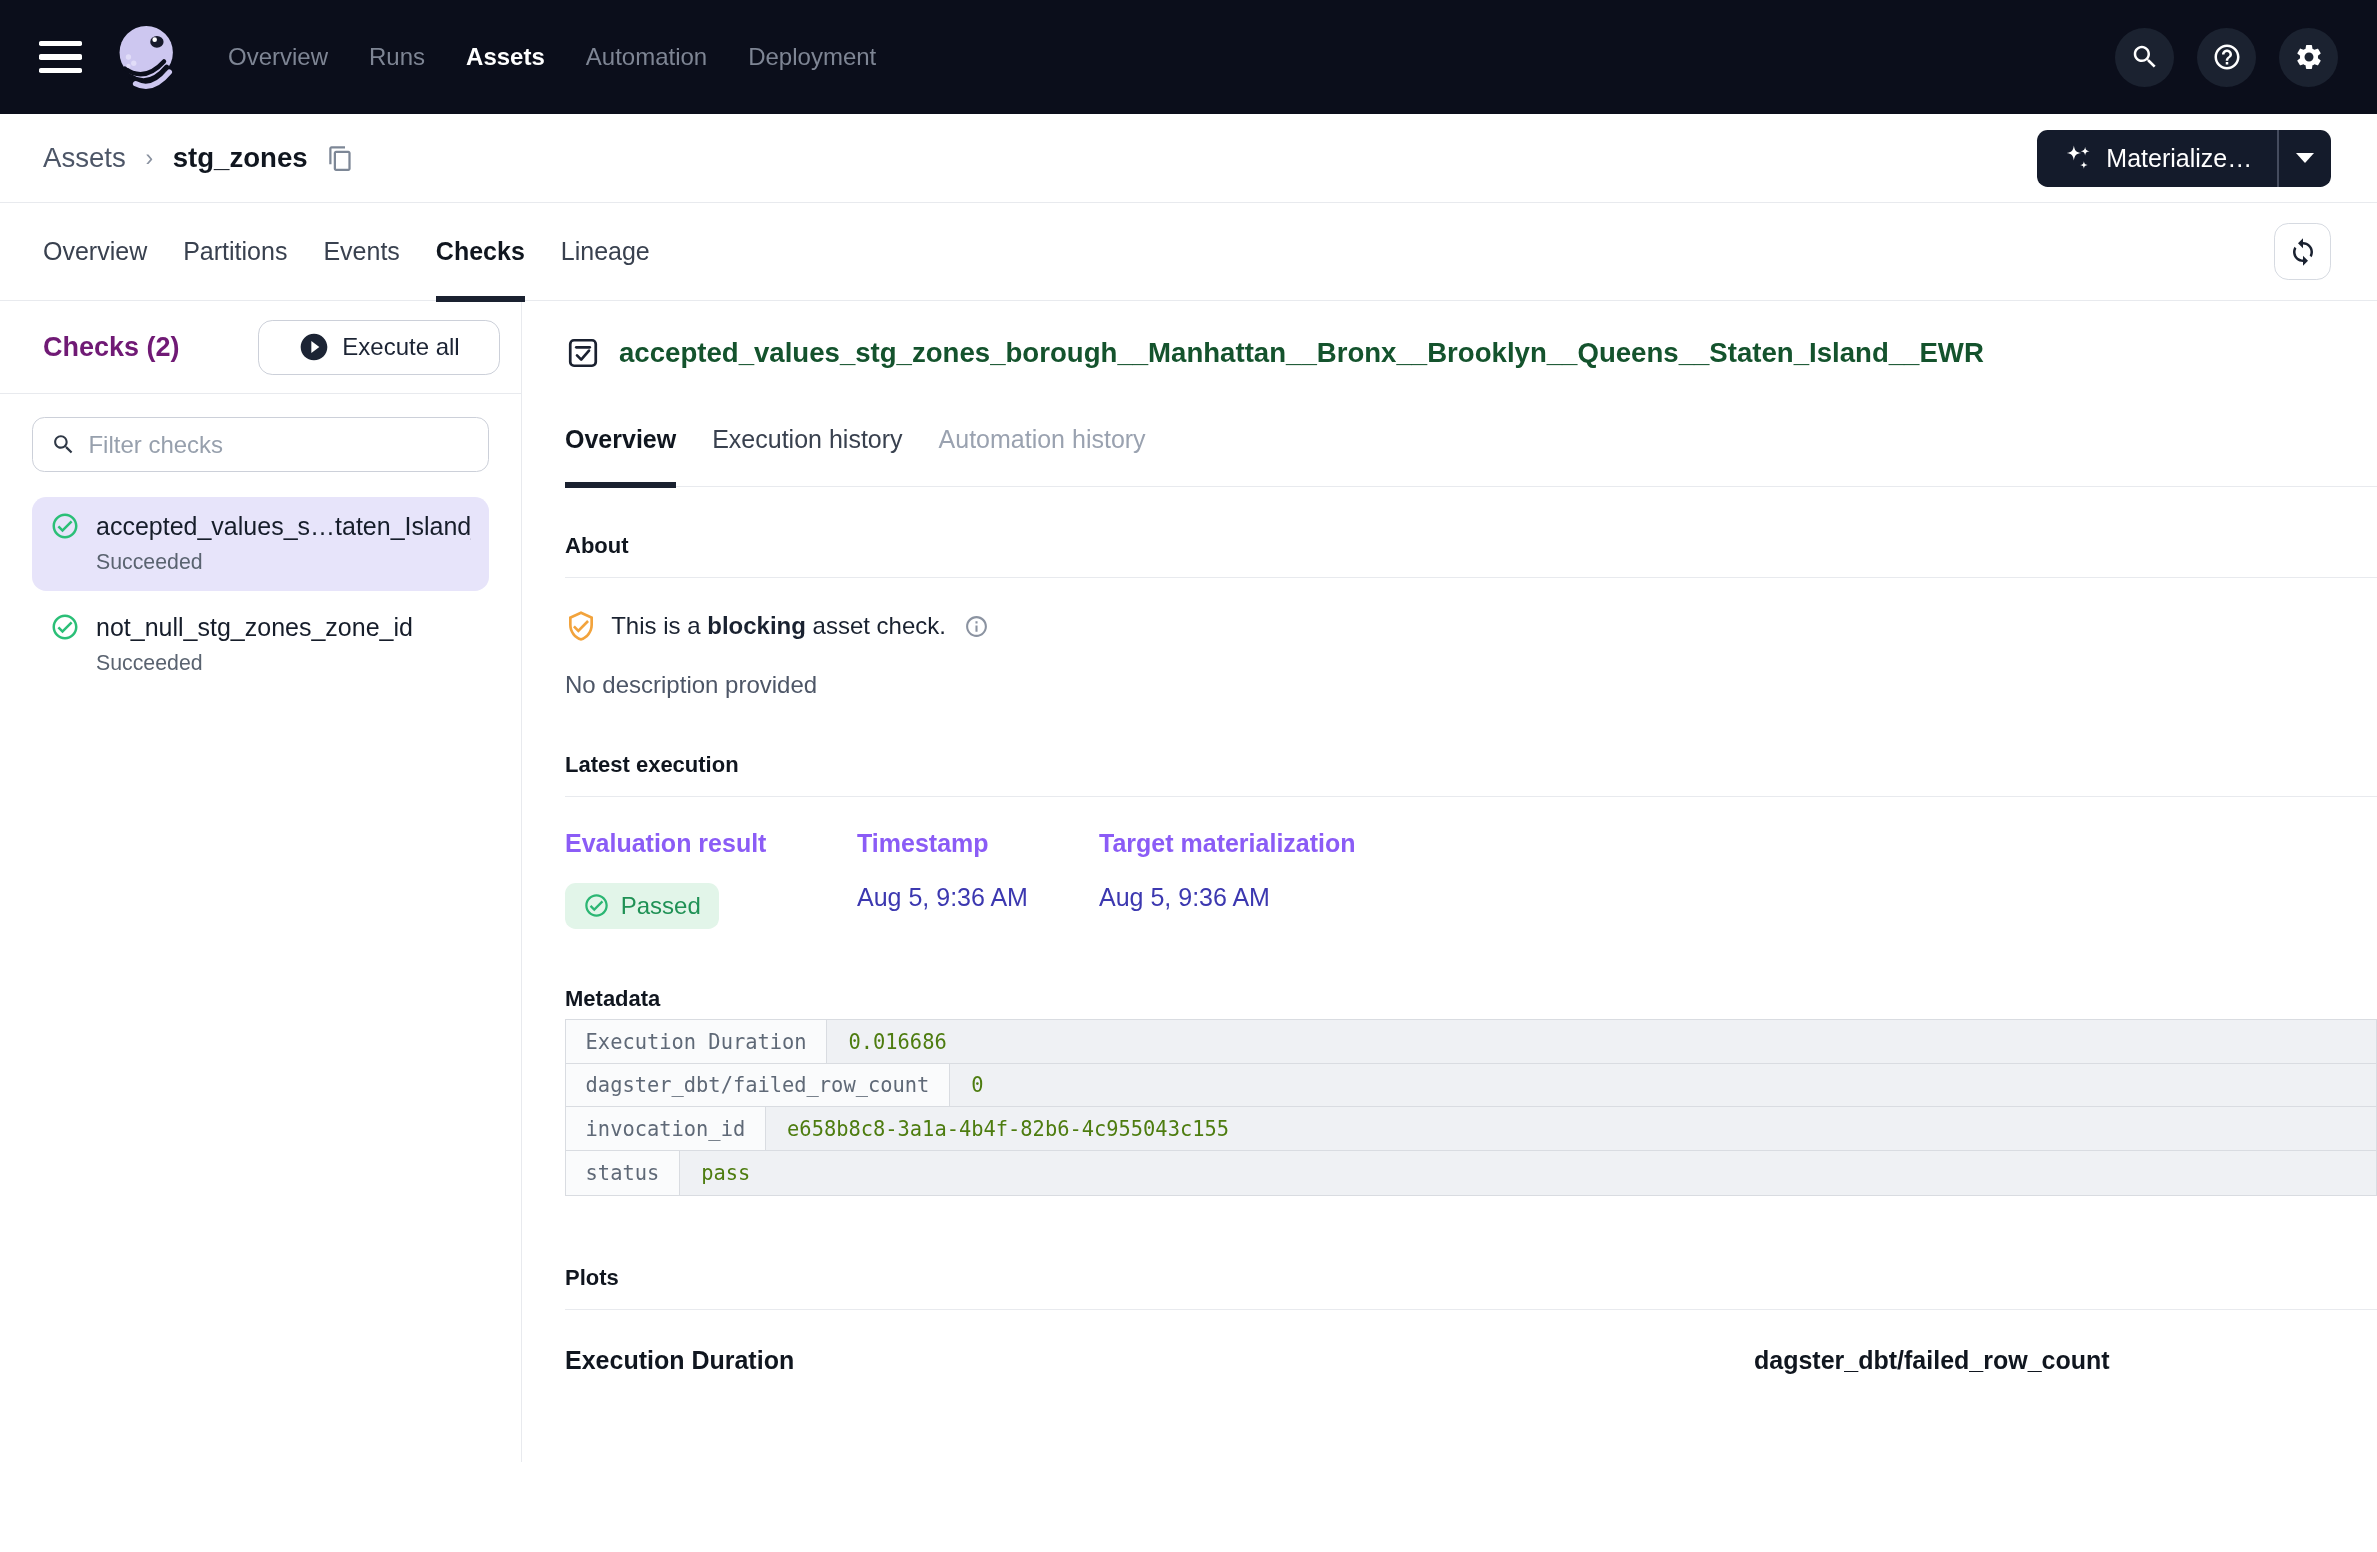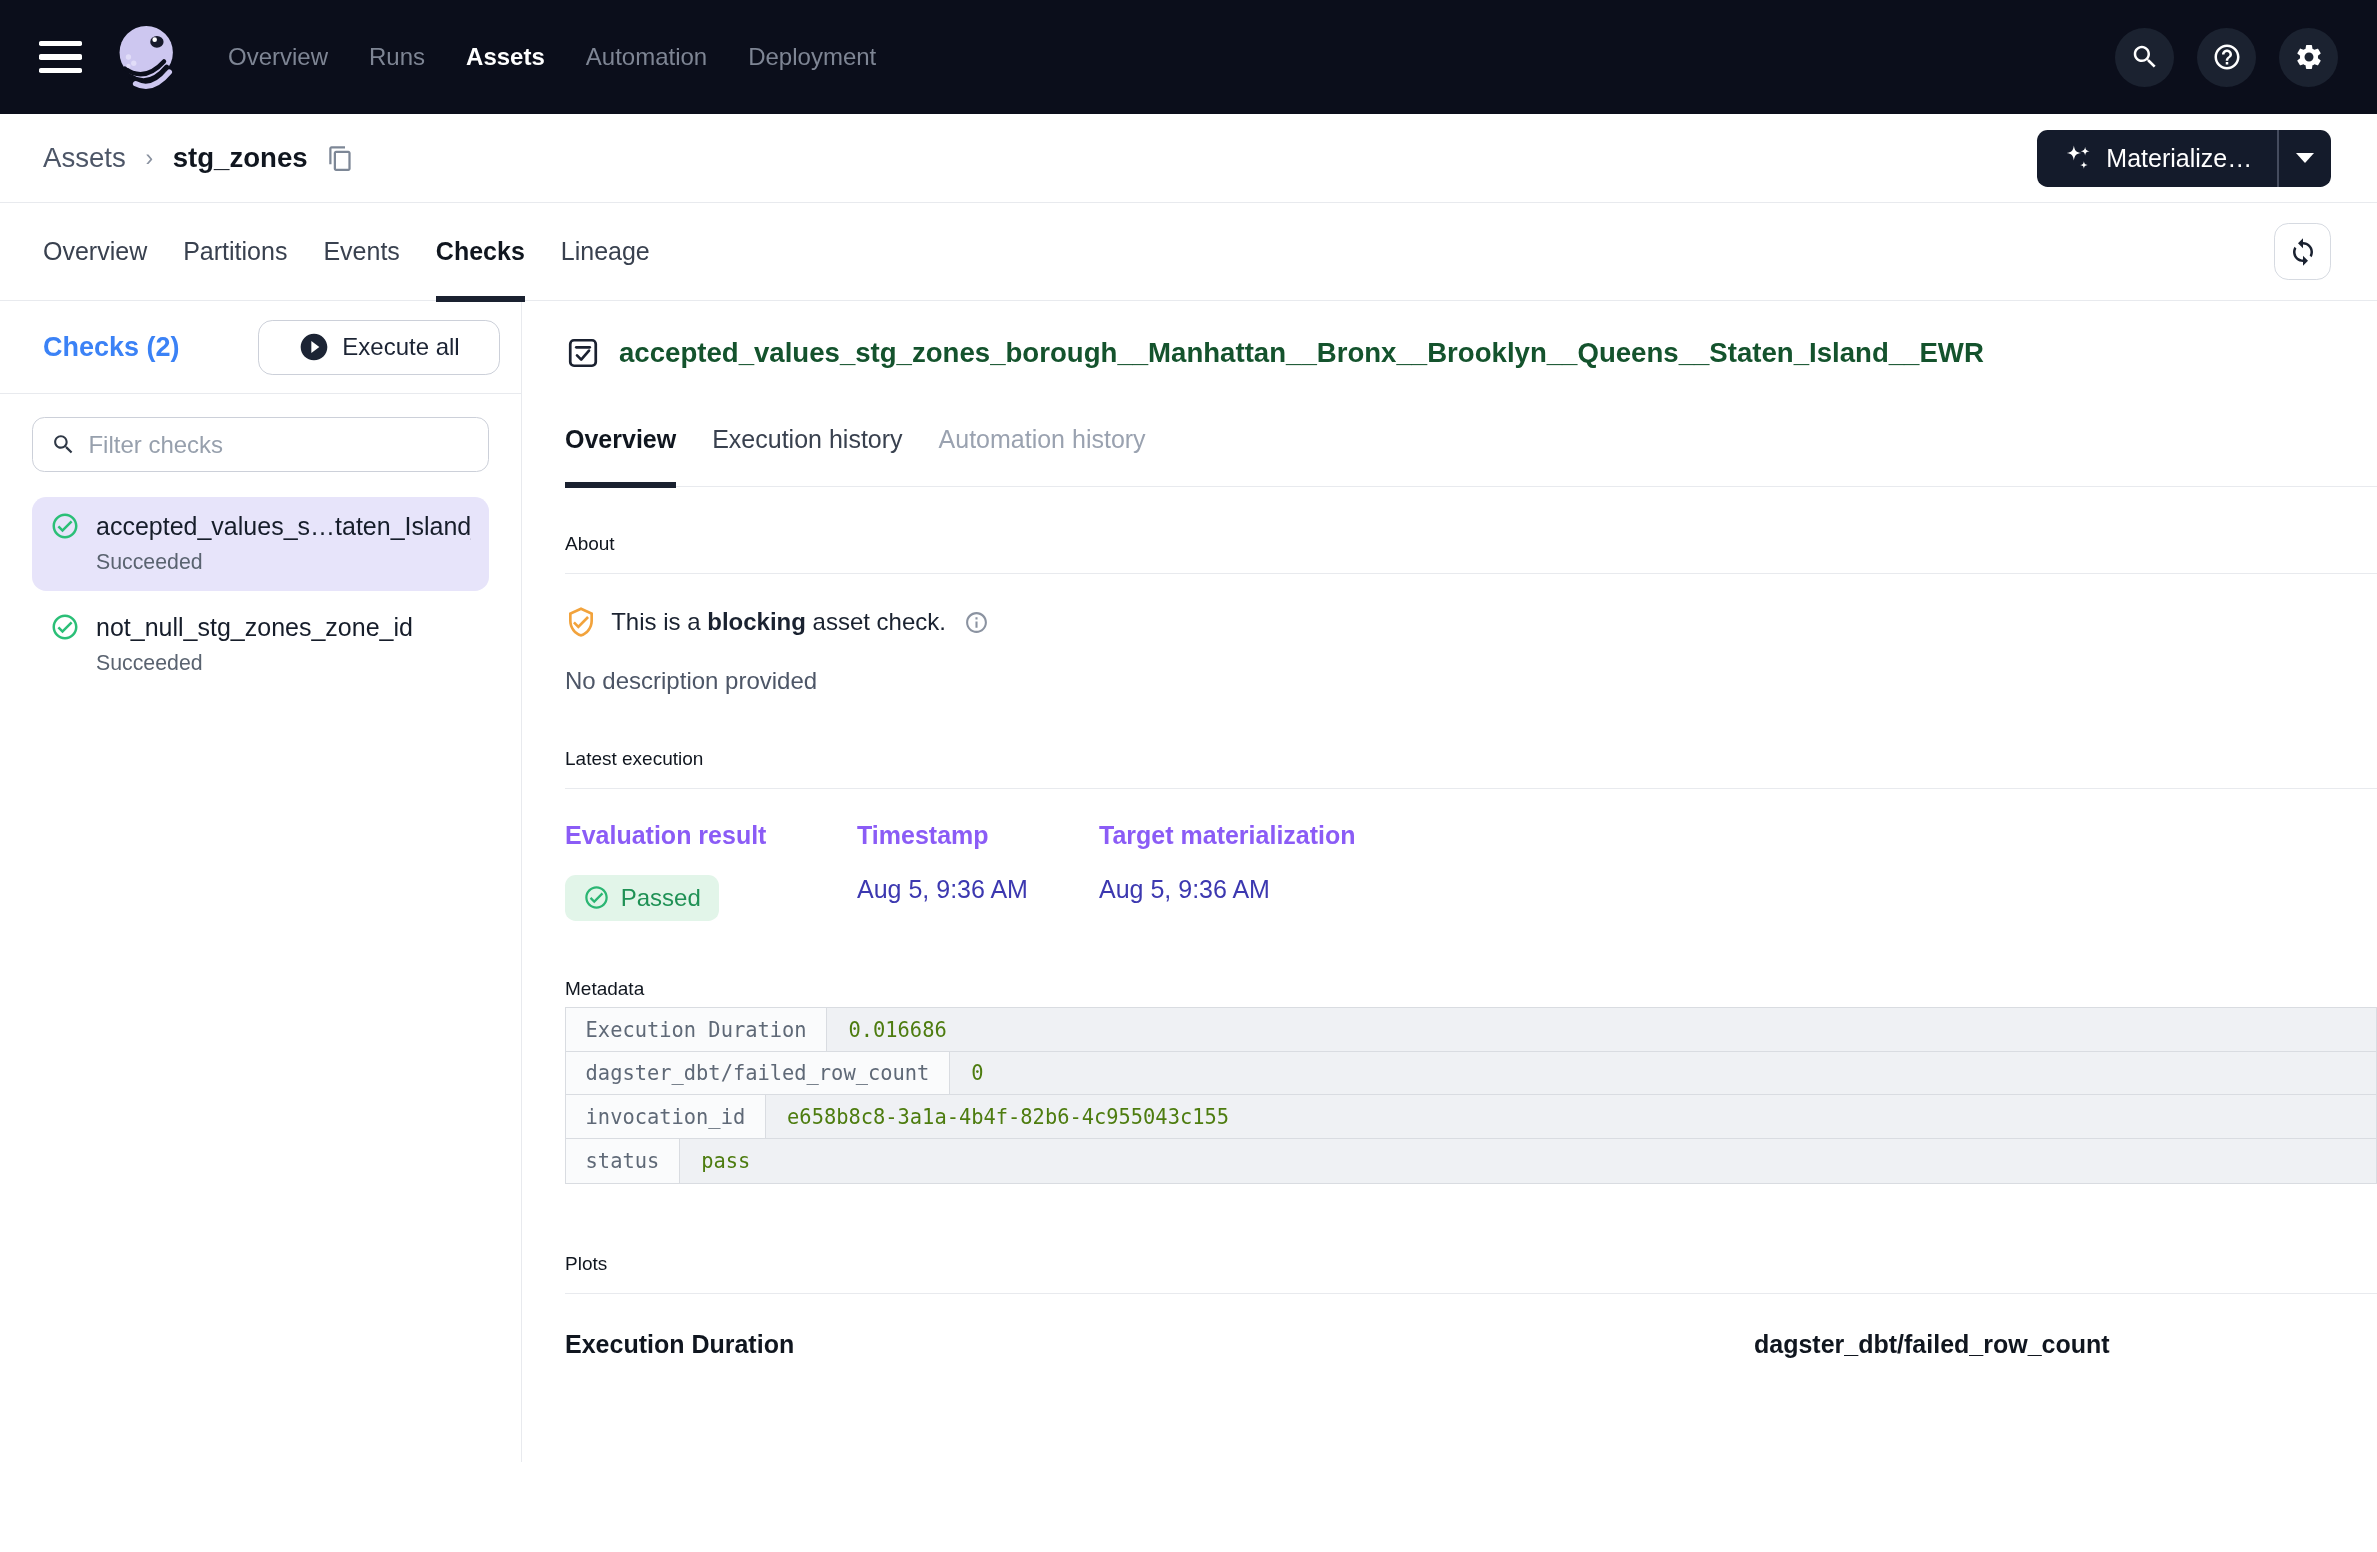--- a/index.html
+++ b/index.html
@@ -39,21 +39,21 @@
   .tab { display:flex; align-items:center; font-size:25px; color:#39414f; position:relative; cursor:pointer; }
   .tab.active { font-weight:bold; color:#10161f; }
   .tab.active::after { content:""; position:absolute; left:0; right:0; bottom:-1.8px; height:6.2px; background:#1a2130; }
   .refresh-btn { margin-left:auto; width:57px; height:57px; border:1.8px solid #d6dae1; border-radius:14.2px; background:#fff; display:flex; align-items:center; justify-content:center; cursor:pointer; }
   .refresh-btn svg { width:30px; height:30px; fill:#1a2130; }
 
   
   .content { display:flex; height:1161px; }
   .sidebar { flex:0 0 522px; width:522px; border-right:1.8px solid #e8eaee; }
   .side-head { height:93px; display:flex; align-items:center; justify-content:space-between; padding:0 21.3px 0 43px; border-bottom:1.8px solid #e8eaee; }
-  .side-title { font-size:27px; font-weight:bold; color:#3b82f6;text-align:center; }
+  .side-title { font-size:27px; font-weight:bold; color:#701a75;text-align:center; }
   .execute-btn { height:55px; display:flex; align-items:center; gap:12.4px; padding:0 39px; border:1.8px solid #ccd0d9; border-radius:14.2px; background:#fff; font-size:24px; color:#1c2434; cursor:pointer; font-family:inherit; }
   .execute-btn svg { width:32px; height:32px; fill:#1c2434; }
   .side-body { padding:23px 32px; }
   .filter-box { height:55px; border:1.8px solid #ccd0d9; border-radius:12.4px; display:flex; align-items:center; gap:12.4px; padding:0 18px; margin-bottom:25px; background:#fff; }
   .filter-box svg { width:25px; height:25px; fill:#2f3846; flex:0 0 auto; }
   .filter-input { border:none; outline:none; font-size:24px; color:#39414f; flex:1; background:transparent; font-family:inherit; min-width:0; }
   .filter-input::placeholder { color:#97a0ad; }
   .check-item { border-radius:14.2px; padding:14.2px 18px 16px 18px; margin-bottom:7.1px; cursor:pointer; }
   .check-item.selected { background:#e7e4fa; }
   .check-row { display:flex; align-items:center; gap:16px; }
@@ -65,21 +65,21 @@
   .main { flex:1; padding:34px 0 0 43px; min-width:0; overflow:hidden; }
   .check-title-row { display:flex; align-items:center; gap:18px; }
   .check-title-row svg { width:36px; height:36px; flex:0 0 auto; }
   .check-title { font-size:27.6px; font-weight:bold; color:#14532d; }
   .subtabs { display:flex; gap:36px; margin-top:53px; border-bottom:1.8px solid #e8eaee; }
   .subtab { font-size:25px; line-height:30px; padding-bottom:32px; position:relative; color:#39414f; cursor:pointer; }
   .subtab.active { font-weight:bold; color:#10161f; }
   .subtab.active::after { content:""; position:absolute; left:0; right:0; bottom:-1.8px; height:6.2px; background:#1a2130; }
   .subtab.disabled { color:#9aa2b0; cursor:default; }
 
-  .sec-h { font-size:19px; font-weight:normal; color:#10161f; }
+  .sec-h { font-size:22px; font-weight:bold; color:#10161f; }
   .sec-hr { border:none; border-top:1.8px solid #e8eaee; margin:18px 0 0 0; }
 
   .blocking-row { display:flex; align-items:center; gap:14.2px; margin-top:32px; font-size:24px; color:#1a2230; }
   .blocking-row svg.shield { width:32px; height:32px; fill:#f2a33c; }
   .blocking-row svg.info { width:25px; height:25px; fill:#8b93a1; margin-left:3.6px; }
   .no-desc { margin-top:28.5px; font-size:24px; color:#4d5667; }
 
   .exec-grid { display:grid; grid-template-columns:292px 242px auto; margin-top:32px; }
   .exec-col-h { font-size:25px; font-weight:bold; color:#8b5cf6; }
   .exec-val { margin-top:25px; }

